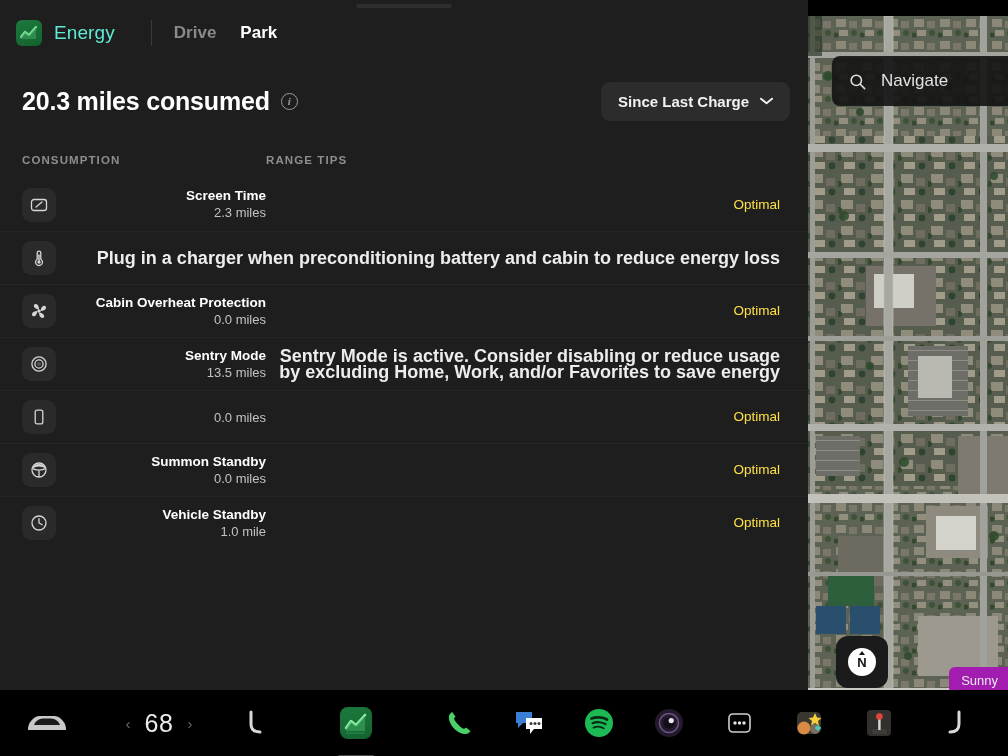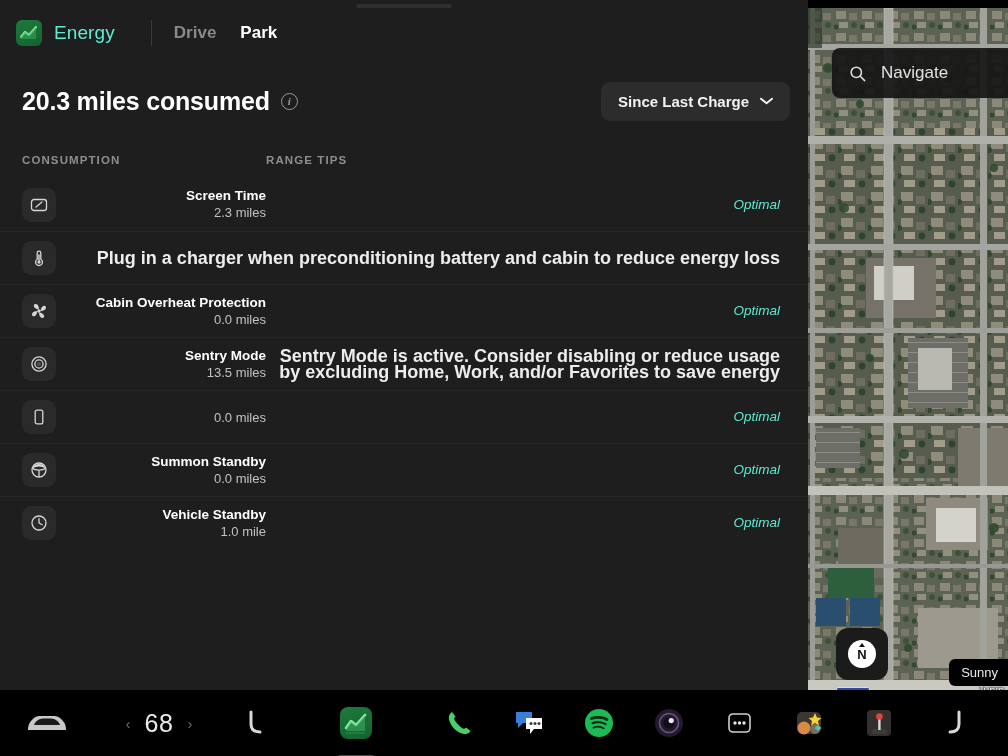--- a/index.html
+++ b/index.html
@@ -7,29 +7,29 @@
     width:1008px; height:756px;
     background:#000;
     font-family:"Liberation Sans", sans-serif;
     overflow:hidden;
     -webkit-font-smoothing:antialiased;
   }
   #screen { position:relative; width:1008px; height:756px; background:#000; }
 
   
   #map {
-    position:absolute; left:808px; top:8px; width:200px; height:690px;
+    position:absolute; left:808px; top:16px; width:200px; height:690px;
     overflow:hidden;
     background:#4a5248;
   }
   .map-canvas { position:absolute; inset:0; }
 
   .mp-weatherbadge {
     position:absolute; right:0px; top:651px;
-    background:#000000; color:#e8e8e8;
+    background:#a21caf; color:#e8e8e8;
     font-size:13px; padding:6px 10px 6px 12px;
     border-radius:6px 0 0 6px;
     white-space:nowrap;
     z-index:6;
   }
   .mp-compass {
     position:absolute; left:28px; top:620px;
     width:52px; height:52px; border-radius:12px;
     background:#1b1b1b; display:flex; align-items:center; justify-content:center;
     z-index:6;
@@ -124,21 +124,21 @@
   .row:first-child { border-top:none; }
   .row-icon {
     width:34px; height:34px; border-radius:9px; background:#2a2a2a;
     display:flex; align-items:center; justify-content:center; flex:none;
   }
   .row-icon svg { display:block; }
   .row-main { width:210px; padding-left:14px; }
   .row-name { color:#fff; font-size:13.5px; font-weight:bold; line-height:16px; }
   .row-sub  { color:#c2c2c2; font-size:13px; line-height:17px; }
   .row-tip  { flex:1; font-size:18px; line-height:16px; font-weight:bold; color:#ededed; padding-right:6px; }
-  .row-tip.optimal { color:#5eead4; font-weight:normal; font-size:13.5px;font-style:italic; }
+  .row-tip.optimal { color:#fde047; font-weight:normal; font-size:13.5px; }
 
   
   #dock {
     position:absolute; left:0; bottom:0; width:1008px; height:66px;
     background:#000; z-index:20;
     display:flex; align-items:center;
   }
   .dock-slot { display:flex; align-items:center; justify-content:center; position:relative; }
   .temp-group { display:flex; align-items:center; gap:14px; }
   .temp-arrow { color:#6a6a6a; font-size:15px; cursor:pointer; }

